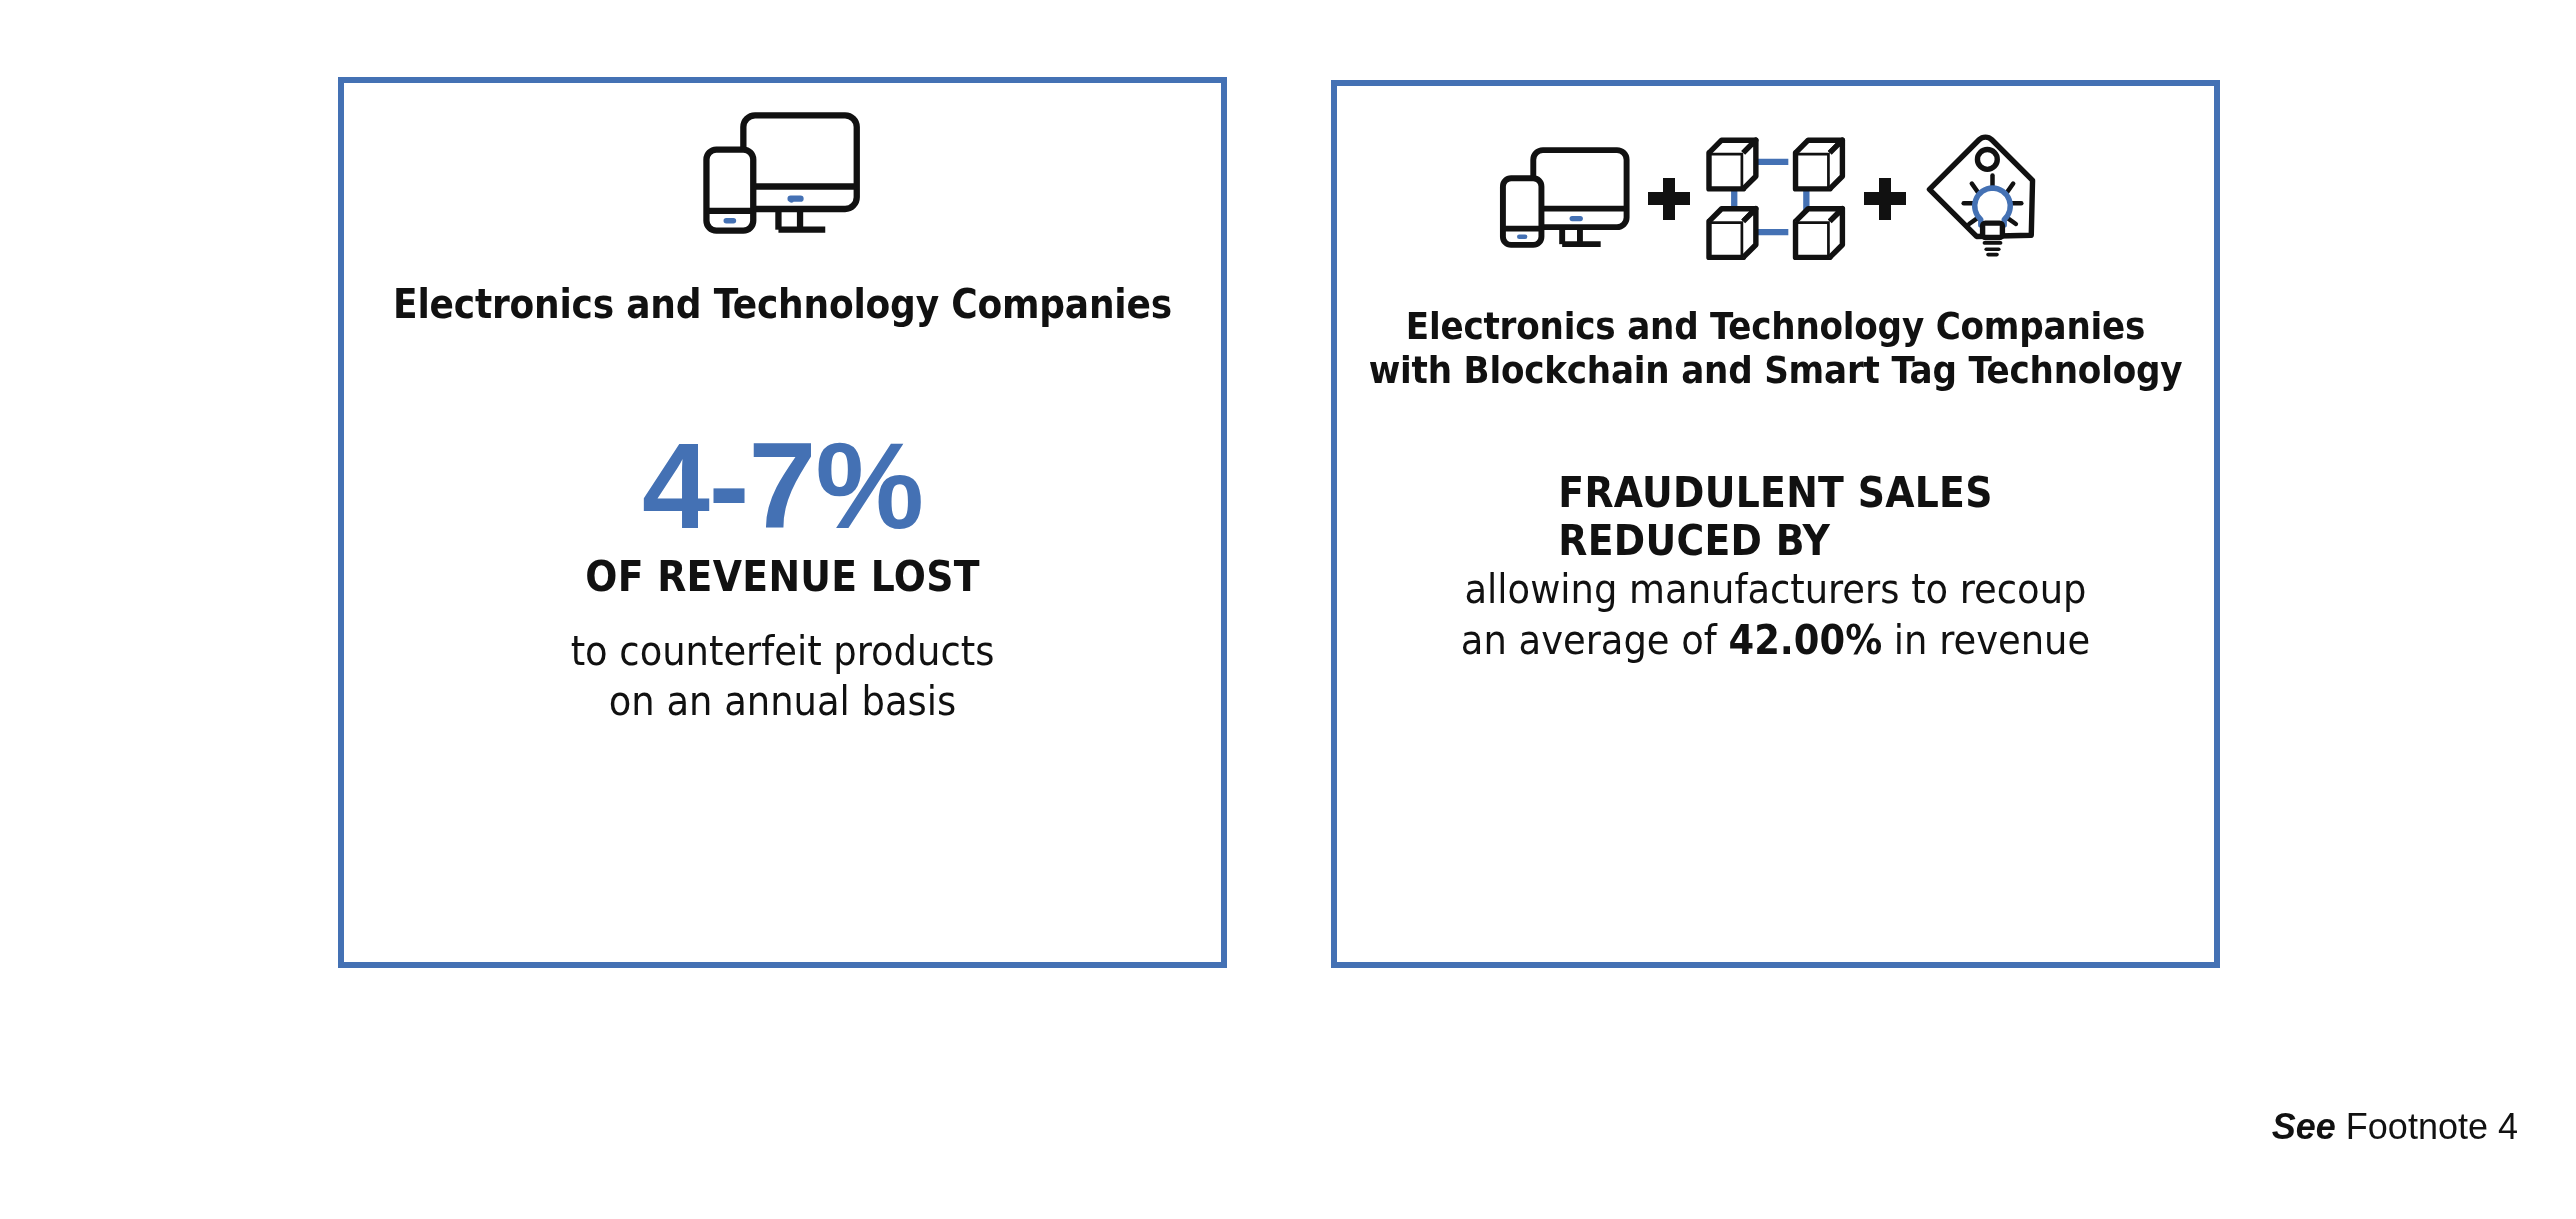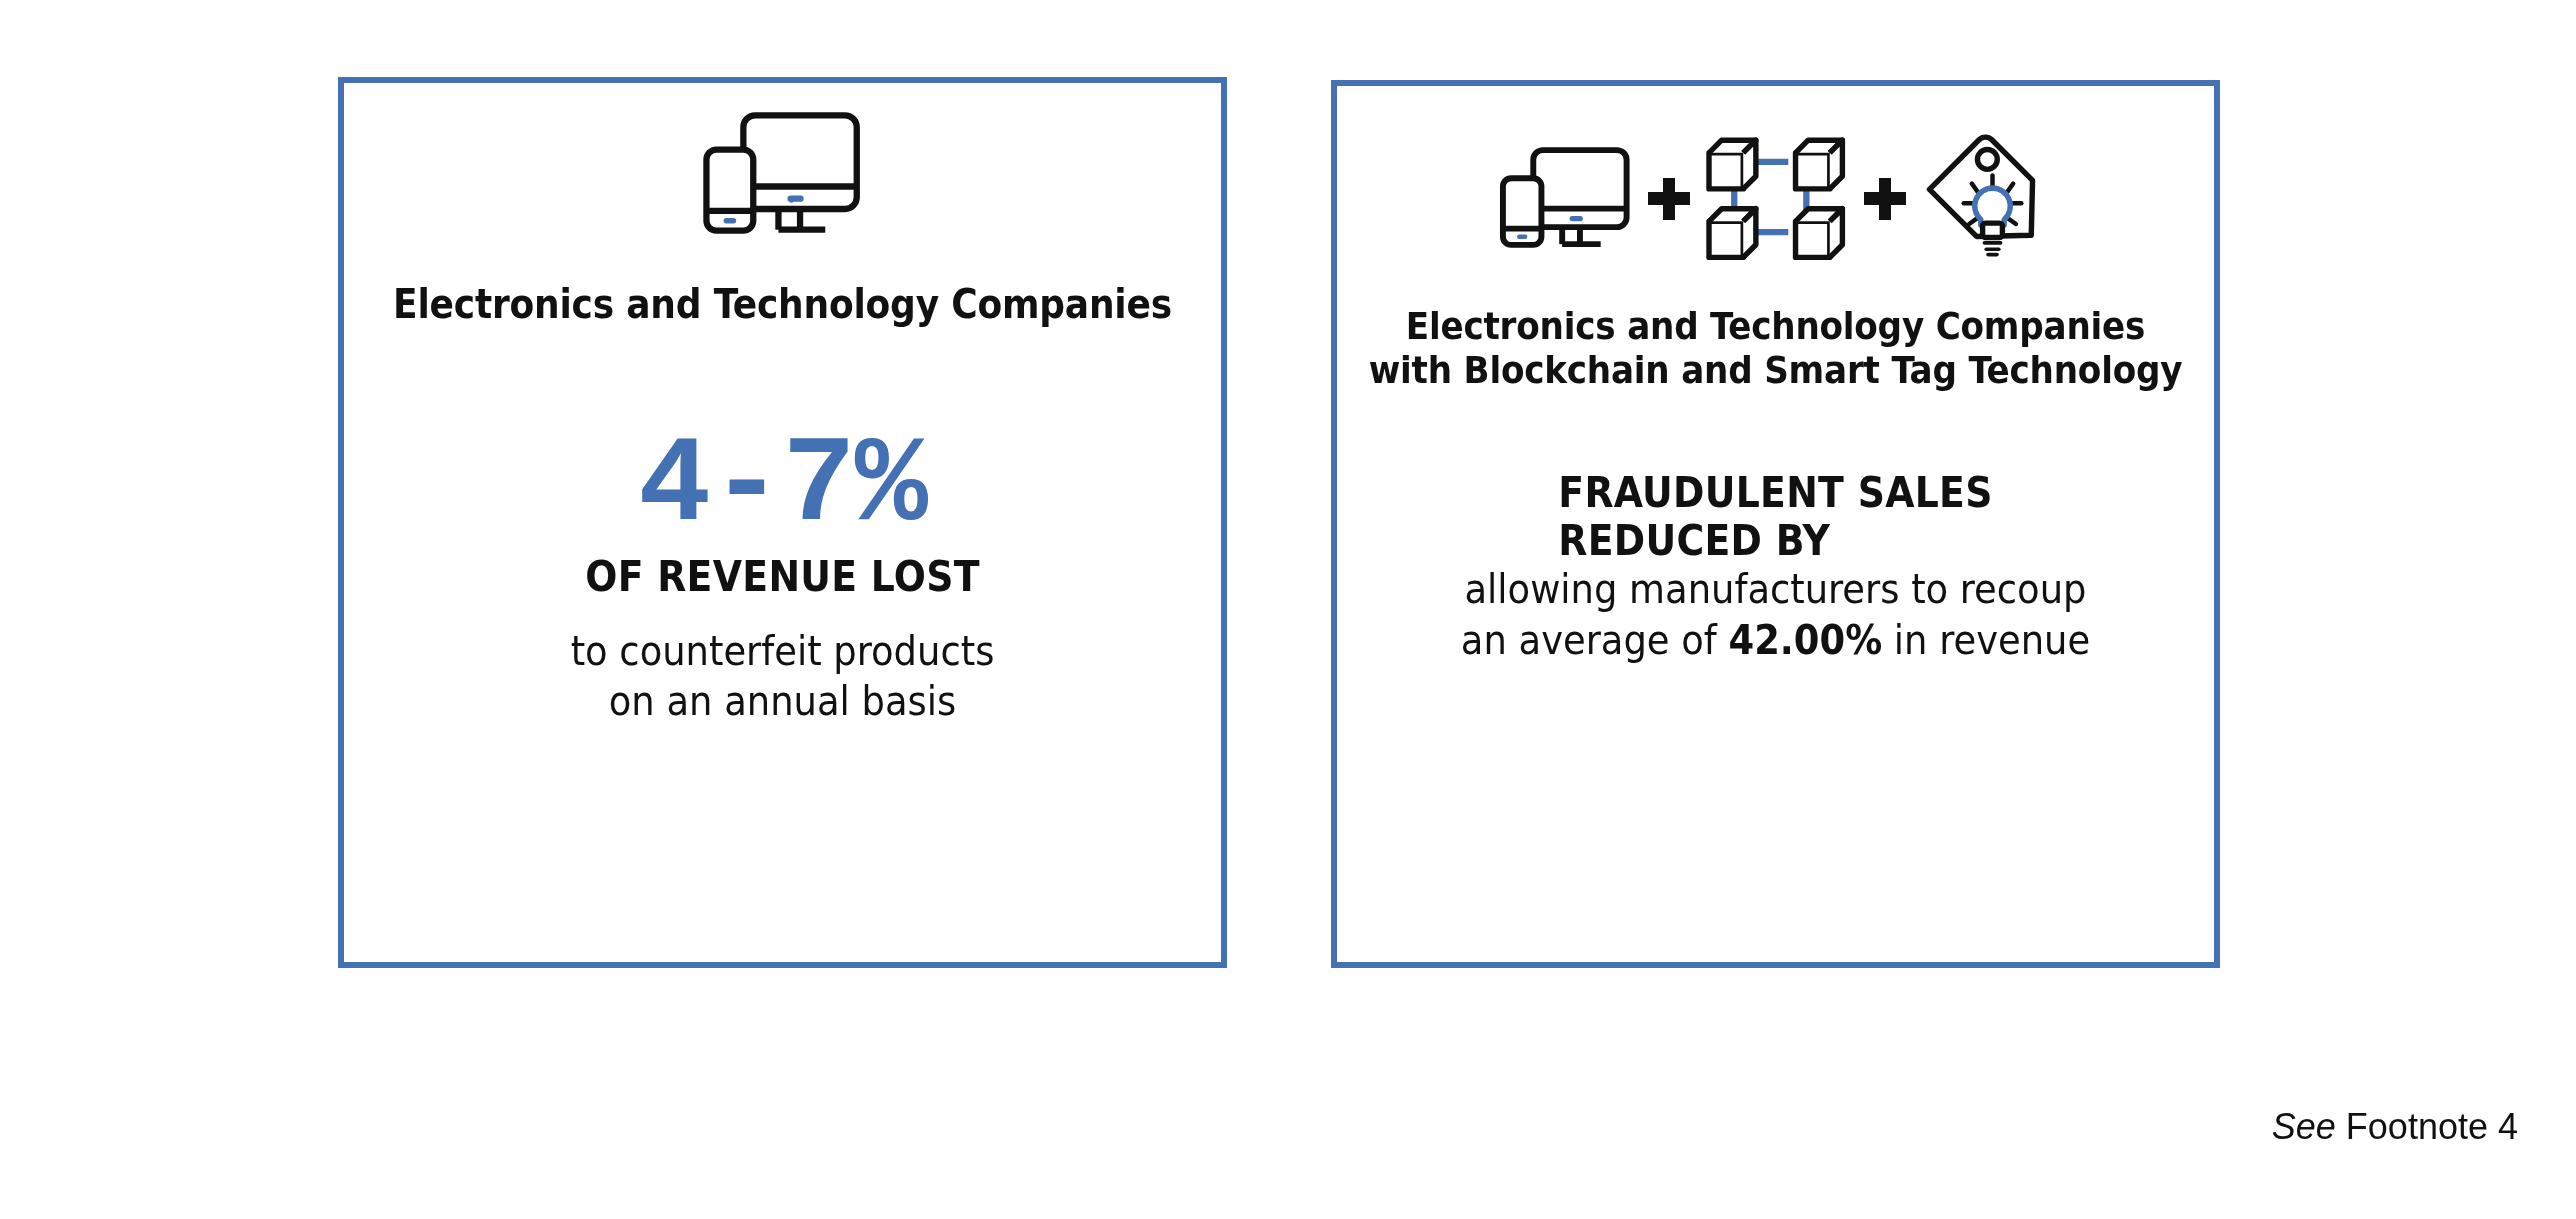--- a/index.html
+++ b/index.html
@@ -45,21 +45,21 @@
     font-family:"Liberation Sans Narrow","DejaVu Sans Condensed","Liberation Sans",sans-serif;
     font-stretch:condensed;
     font-weight:700;color:#111;
     text-align:center;line-height:1.16;
     letter-spacing:-0.2px;
   }
   #heading-left {font-size:40px;margin-top:42px;}
   #heading-right{font-size:38px;margin-top:40px;}
 
   .bignum{
-    font-family:Liberation Mono, monospace;
+    font-family:Liberation Sans, sans-serif;
     font-stretch:condensed;
     color:#4471B4;font-weight:700;
     line-height:0.96;text-align:center;
     letter-spacing:-0.9px;
   }
   #bignum-left {font-size:122px;margin-top:67px;}
   #bignum-right{font-size:119px;margin-top:5.4px;}
 
   .capline{
     font-family:"Liberation Sans Narrow","DejaVu Sans Condensed","Liberation Sans",sans-serif;
@@ -80,21 +80,21 @@
   #body-left {margin-top:25px;}
   #body-right{}
   .body-text b{font-weight:700;}
 
   
   #footnote{
     position:absolute;right:58px;top:1106px;
     font-family:"Liberation Sans","DejaVu Sans",sans-serif;
     font-size:36px;color:#111;white-space:nowrap;
   }
-  #footnote i{font-style:italic;}
+  #footnote i{font-style:italic;font-weight:bold;}
 </style>
 </head>
 <body>
 
 <div class="stage">
 
   <section class="panel" id="panel-left">
     <div class="panel-inner">
 
       <div class="icon-row" id="icons-left">

